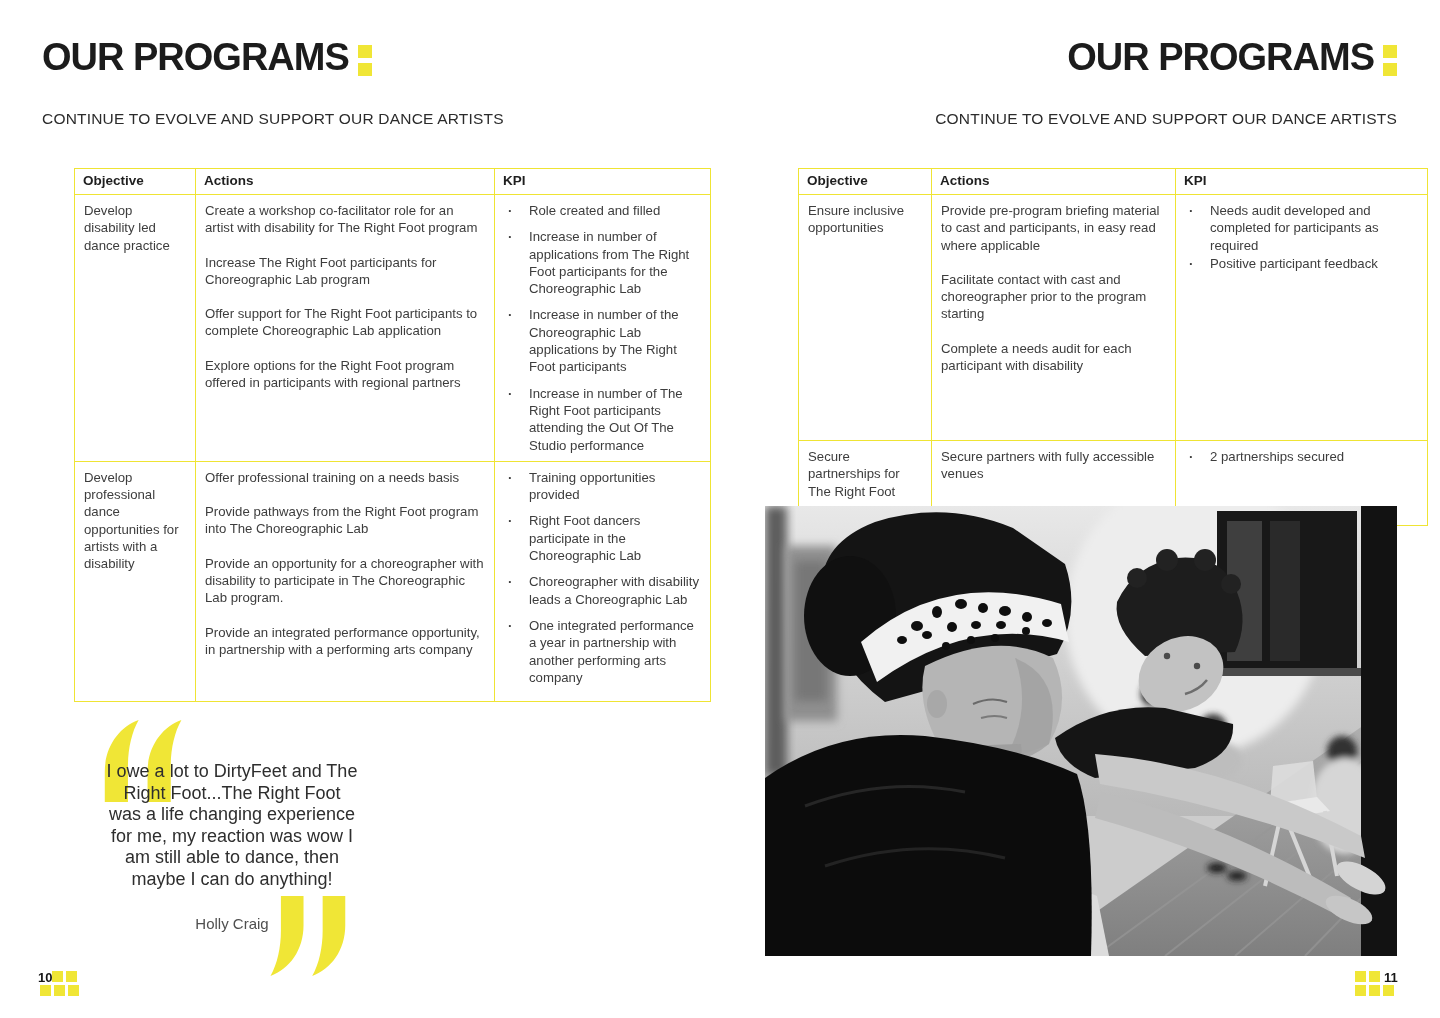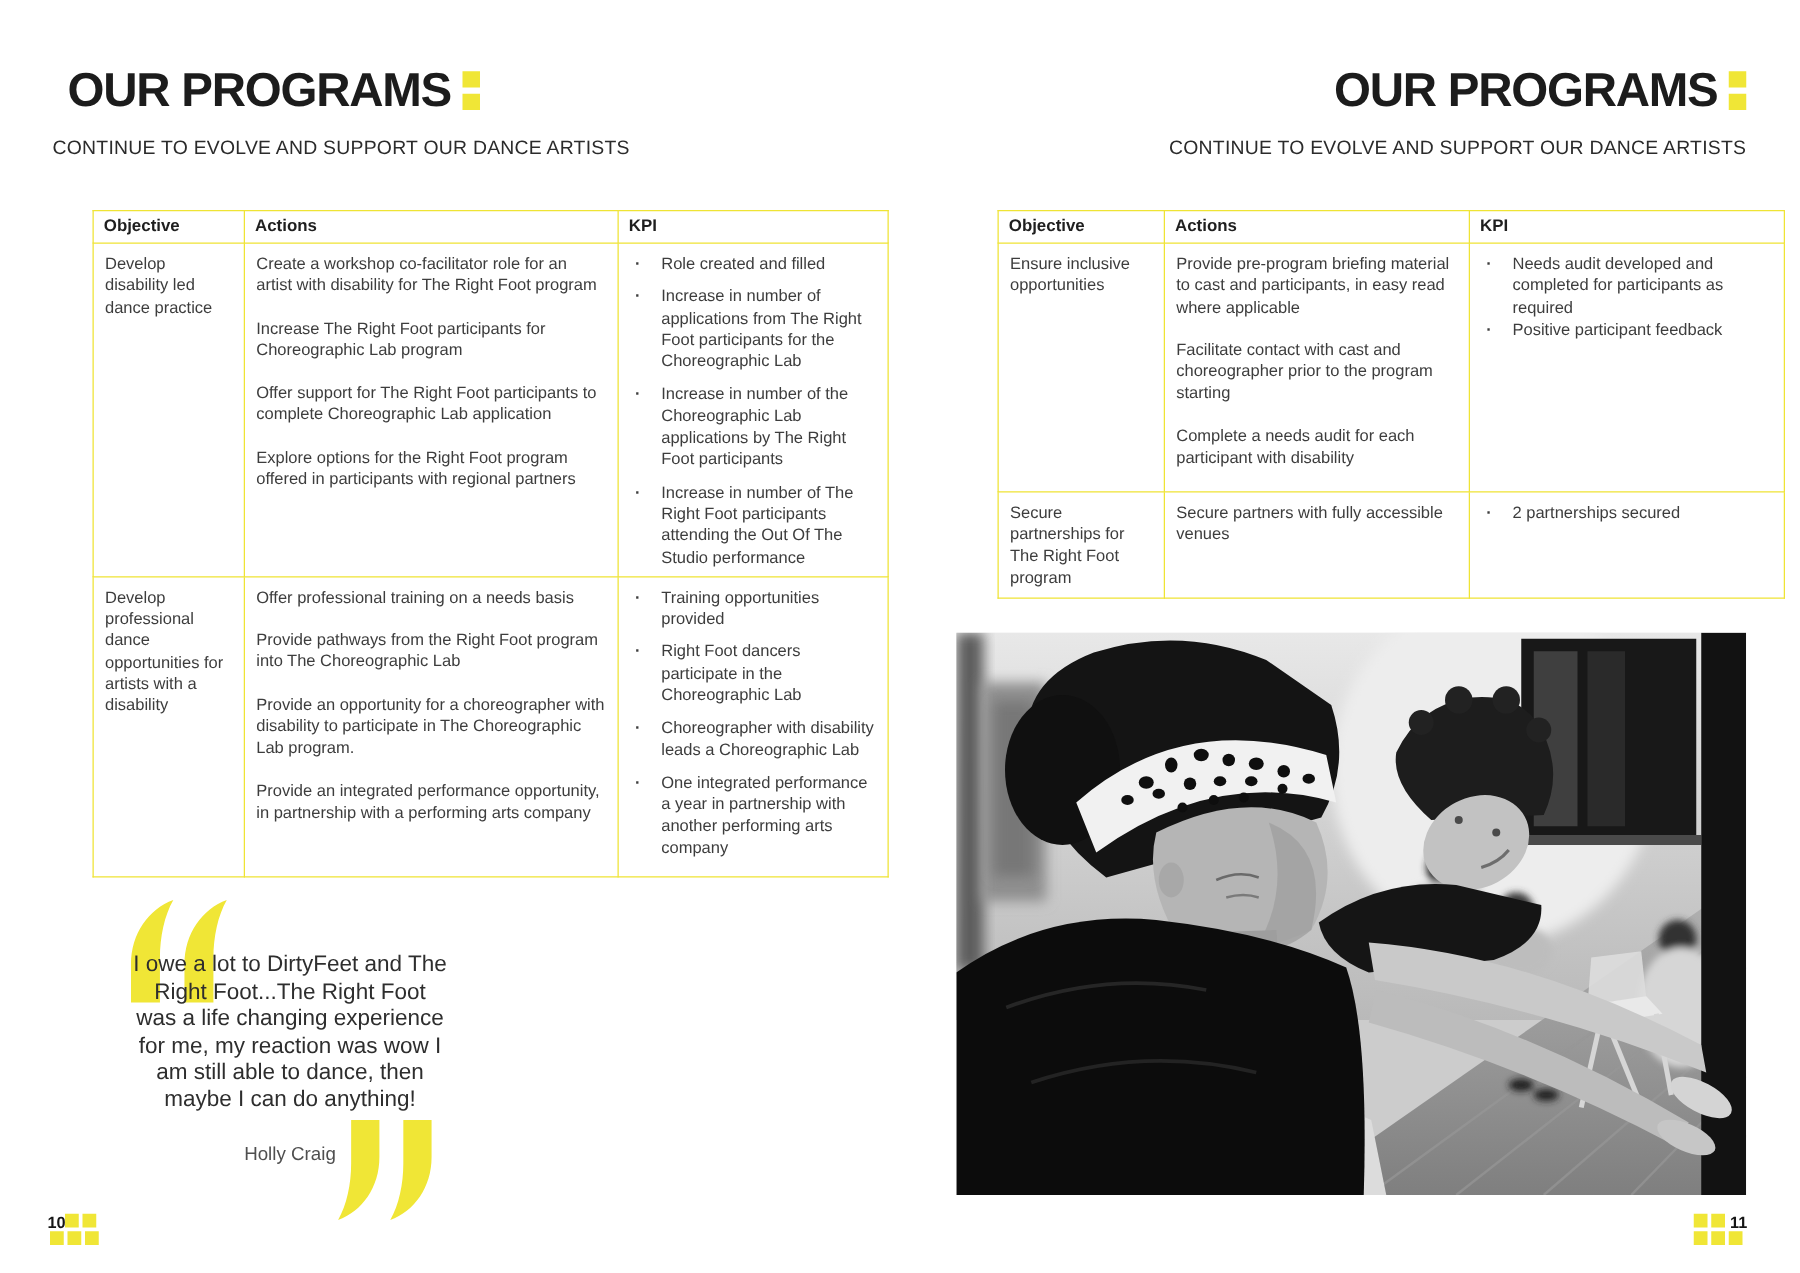--- a/index.html
+++ b/index.html
@@ -8,21 +8,21 @@
     --body:#3d3d3d;
   }
   *{box-sizing:border-box; margin:0; padding:0;}
   html,body{background:#ffffff;}
   body{font-family:"Liberation Sans", sans-serif;}
   #spread{
     position:relative; width:1440px; height:1018px; background:#ffffff; overflow:hidden;
   }
 
   
-  .title-row{position:absolute; top:54px; display:flex; align-items:flex-start; gap:9px;margin-left:12px;}
+  .title-row{position:absolute; top:38px; display:flex; align-items:flex-end; gap:9px;}
   .title-row.left{left:42px;}
   .title-row.right{right:43px; justify-content:flex-end;}
   .page-title{
     font-size:38px; font-weight:700; color:var(--ink); letter-spacing:-1px; line-height:1;
     white-space:nowrap;
   }
   .title-colon{display:flex; flex-direction:column; gap:5px; padding-top:3px;}
   .title-colon .sq{width:14px; height:13px; background:var(--yellow);}
   .subtitle{
     position:absolute; top:110px; font-size:15.5px; color:#2b2b2b; letter-spacing:.2px;
@@ -38,21 +38,21 @@
   table.ptable.ltable{left:42px; width:636px;}
   table.ptable.rtable{left:766px; width:629px;}
   .ptable th, .ptable td{border:1.5px solid #EFE434; vertical-align:top; text-align:left;}
   .ptable th{
     font-size:13.5px; font-weight:700; color:#1f1f1f; padding:4px 8px; height:26px; line-height:1.2;
   }
   .ptable td{
     font-size:13.2px; color:var(--body); padding:7px 9px; line-height:17.3px;
   }
   .ltable tr.r1{height:266px;} .ltable tr.r2{height:240px;}
-  .rtable tr.r1{height:199px;} .rtable tr.r2{height:85px;}
+  .rtable tr.r1{height:246px;} .rtable tr.r2{height:85px;}
   td.act p{margin:0 0 17px;}
   td.act p:last-child{margin:0;}
   .kitem{display:grid; grid-template-columns:25px 1fr; margin-bottom:9px;}
   .kitem:last-child{margin-bottom:0;}
   .kdot{color:var(--body);}
   .kdot::before{content:"\00B7"; font-weight:700; padding-left:4px;}
   td.kpi.tight .kitem{margin-bottom:1px;}
 
   
   .quote-mark{position:absolute; z-index:1;}

